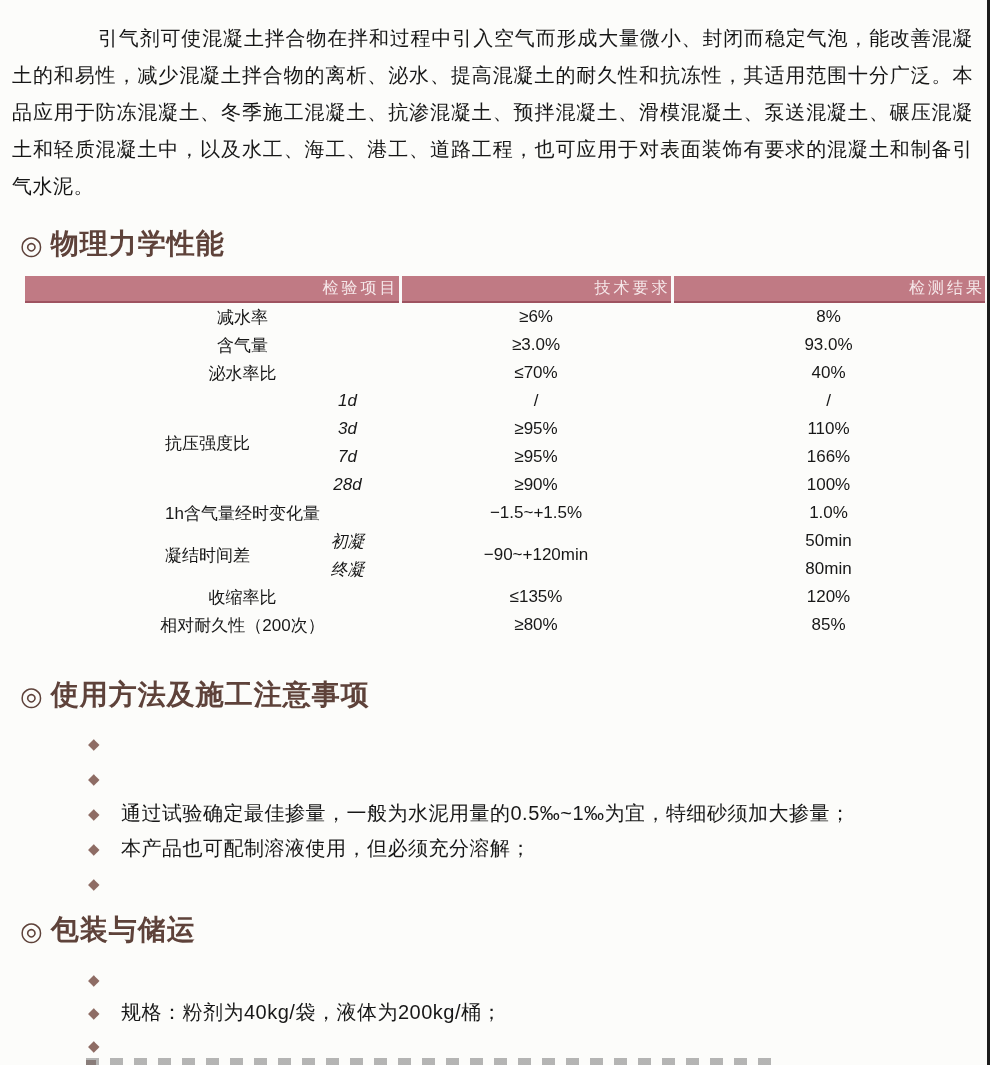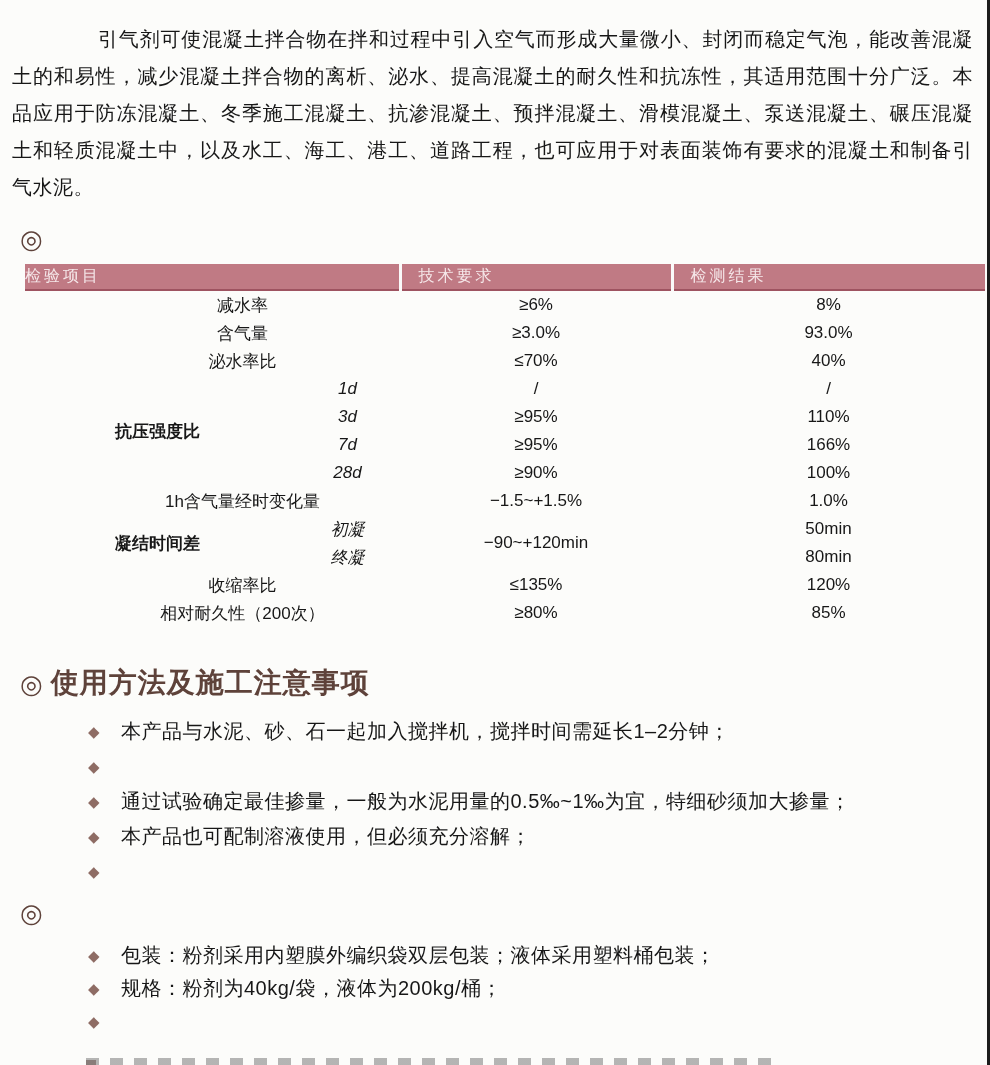--- a/index.html
+++ b/index.html
@@ -8,20 +8,21 @@
     position:relative; width:990px; height:1065px; overflow:hidden;
     background:#fcfcfa; color:#171717;
     font-family:"Liberation Sans","DejaVu Sans",sans-serif;
   }
   .edge-line { position:absolute; top:0; right:0; width:3px; height:100%; background:#1c1c1c; }
 
   .intro {
     margin:0; padding:21px 14px 0 12px; width:961px;
     font-size:20px; line-height:37px; text-indent:86px; text-align:justify;
     letter-spacing:0.5px;
+    font-family:Liberation Mono, monospace;
   }
 
   h2.sec {
     margin:19px 0 0 20px; padding:0;
     font-size:28px; font-weight:bold; color:#5e423a; letter-spacing:1px;
     display:flex; align-items:center; gap:7px;
   }
   h2.sec .ring { font-weight:normal; font-size:26px; line-height:1; transform:translateY(1px); }
   h2.sec.second { margin-top:37px; }
   h2.sec.third { margin-top:10px; }
@@ -29,27 +30,27 @@
   table.perf {
     margin:13px 0 0 25px; width:960px; border-collapse:collapse; table-layout:fixed;
     font-size:17px;
   }
   table.perf col.c-group { width:225px; }
   table.perf col.c-sub   { width:150px; }
   table.perf col.c-req   { width:272px; }
   table.perf col.c-res   { width:313px; }
   table.perf thead th {
     background:#c07a84; color:#f5e7e9; font-weight:normal; font-size:16px;
-    height:25px; letter-spacing:3px; text-align:left; padding:0;
+    height:25px; letter-spacing:3px; text-align:right; padding:0;
     border-bottom:2px solid #9e5360;
   }
   table.perf thead th.sep { border-left:3px solid #fafafa;padding-left:17px; }
   table.perf tbody td { height:28px; padding:0; text-align:center; vertical-align:middle; }
   table.perf tbody td.item { padding-left:60px; }
-  table.perf tbody td.group { text-align:center; padding-left:40px;font-weight:bold; }
+  table.perf tbody td.group { text-align:right; padding-left:40px; }
   table.perf tbody td.sub { padding-left:45px;font-style:italic; }
 
   ul.bullets { list-style:none; margin:12px 0 0 0; padding:0 10px 0 88px; }
   ul.bullets li { position:relative; padding-left:33px; font-size:20px; line-height:35px; min-height:35px; letter-spacing:0.5px; }
   ul.bullets.packing { margin-top:14px; }
   ul.bullets.packing li { line-height:33px; min-height:33px; }
   .dia { position:absolute; left:0; top:0; color:#8e6c64; font-size:15px; }
 
   .cutoff {
     position:absolute; top:1058px; left:86px; width:690px; height:7px; opacity:0.55;
@@ -61,20 +62,21 @@
 </head>
 <body>
 
 <div class="page">
   <div class="edge-line"></div>
 
   <p class="intro">引气剂可使混凝土拌合物在拌和过程中引入空气而形成大量微小、封闭而稳定气泡，能改善混凝土的和易性，减少混凝土拌合物的离析、泌水、提高混凝土的耐久性和抗冻性，其适用范围十分广泛。本品应用于防冻混凝土、冬季施工混凝土、抗渗混凝土、预拌混凝土、滑模混凝土、泵送混凝土、碾压混凝土和轻质混凝土中，以及水工、海工、港工、道路工程，也可应用于对表面装饰有要求的混凝土和制备引气水泥。</p>
 
   <h2 class="sec">
     <span class="ring">◎</span>
+    <span>物理力学性能</span>
   </h2>
 
   <table class="perf">
     <colgroup>
       <col class="c-group">
         <col class="c-sub">
         <col class="c-req">
         <col class="c-res">
     </colgroup>
     <thead>
@@ -150,46 +152,45 @@
   </table>
 
   <h2 class="sec second">
     <span class="ring">◎</span>
     <span>使用方法及施工注意事项</span>
   </h2>
 
   <ul class="bullets">
     <li>
       <span class="dia">◆</span>
-      <span>本产品与水泥、砂、石一起加入搅拌机，搅拌时间需延长1–2分钟；</span>
     </li>
     <li>
       <span class="dia">◆</span>
     </li>
     <li>
       <span class="dia">◆</span>
       <span>通过试验确定最佳掺量，一般为水泥用量的0.5‰~1‰为宜，特细砂须加大掺量；</span>
     </li>
     <li>
       <span class="dia">◆</span>
       <span>本产品也可配制溶液使用，但必须充分溶解；</span>
     </li>
     <li>
       <span class="dia">◆</span>
     </li>
   </ul>
 
   <h2 class="sec third">
     <span class="ring">◎</span>
+    <span>包装与储运</span>
   </h2>
 
   <ul class="bullets packing">
     <li>
       <span class="dia">◆</span>
-      <span>包装：粉剂采用内塑膜外编织袋双层包装；液体采用塑料桶包装；</span>
     </li>
     <li>
       <span class="dia">◆</span>
       <span>规格：粉剂为40kg/袋，液体为200kg/桶；</span>
     </li>
     <li>
       <span class="dia">◆</span>
 
     </li>
 

